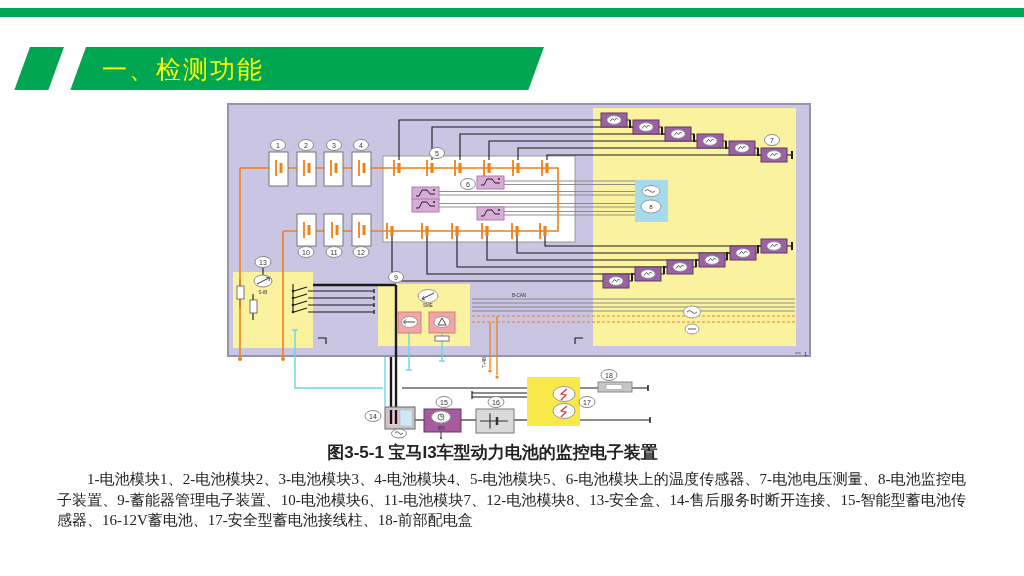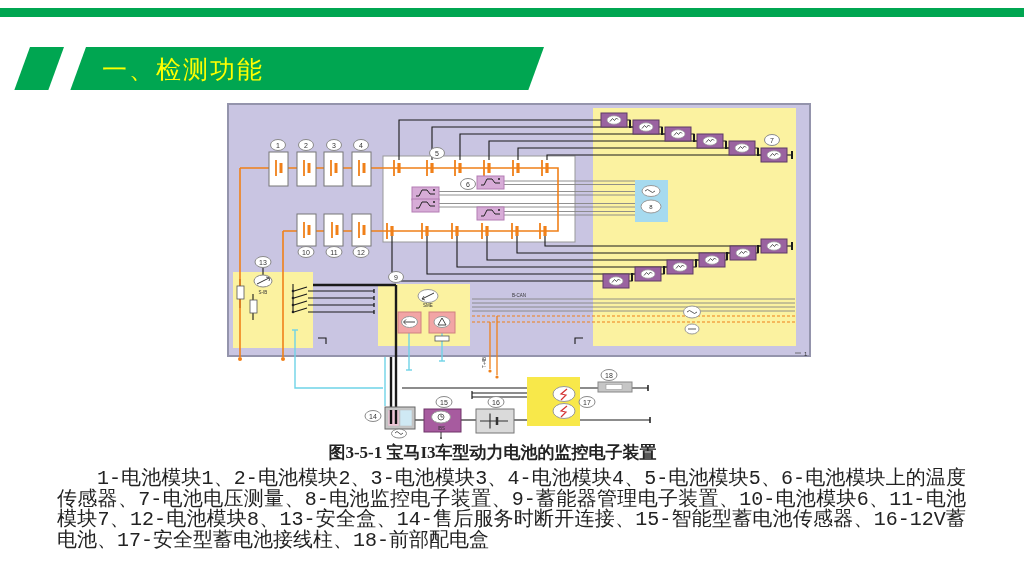--- a/index.html
+++ b/index.html
@@ -7,23 +7,23 @@
        font-family:"Liberation Sans",sans-serif}
   .abs{position:absolute}
   .topbar{left:0;top:8px;width:1024px;height:9px;background:#00A651}
   .chip{left:30px;top:47px;width:34px;height:43px;background:#00A651;
         transform:skewX(-20deg);transform-origin:0 0}
   .banner{left:86px;top:47px;width:458px;height:43px;background:#00A651;
         transform:skewX(-20deg);transform-origin:0 0}
   .title{left:102px;top:53px;font-size:25px;font-weight:normal;color:#FFFF00;letter-spacing:2px}
   .diagram-svg{left:0;top:0;width:1024px;height:576px}
   .caption{left:0;top:441px;width:985px;text-align:center;
-           font-family:Liberation Serif, serif;font-size:17px;font-weight:bold;color:#222}
-  .legend{left:57px;top:469px;width:909px;font-family:Liberation Mono, monospace;
-          font-size:20px;line-height:20.5px;color:#222;text-align:justify;text-indent:2em}
+           font-family:Liberation Sans, sans-serif;font-size:17px;font-weight:bold;color:#222}
+  .legend{left:57px;top:469px;width:909px;font-family:Liberation Serif, serif;
+          font-size:15px;line-height:20.5px;color:#222;text-align:justify;text-indent:2em}
   svg text{font-family:"Liberation Sans",sans-serif;fill:#333}
 </style>
 </head>
 <body>
 
 <div class="abs topbar"></div>
 <div class="abs chip"></div>
 <div class="abs banner"></div>
 <div class="abs title">一、检测功能</div>
 

